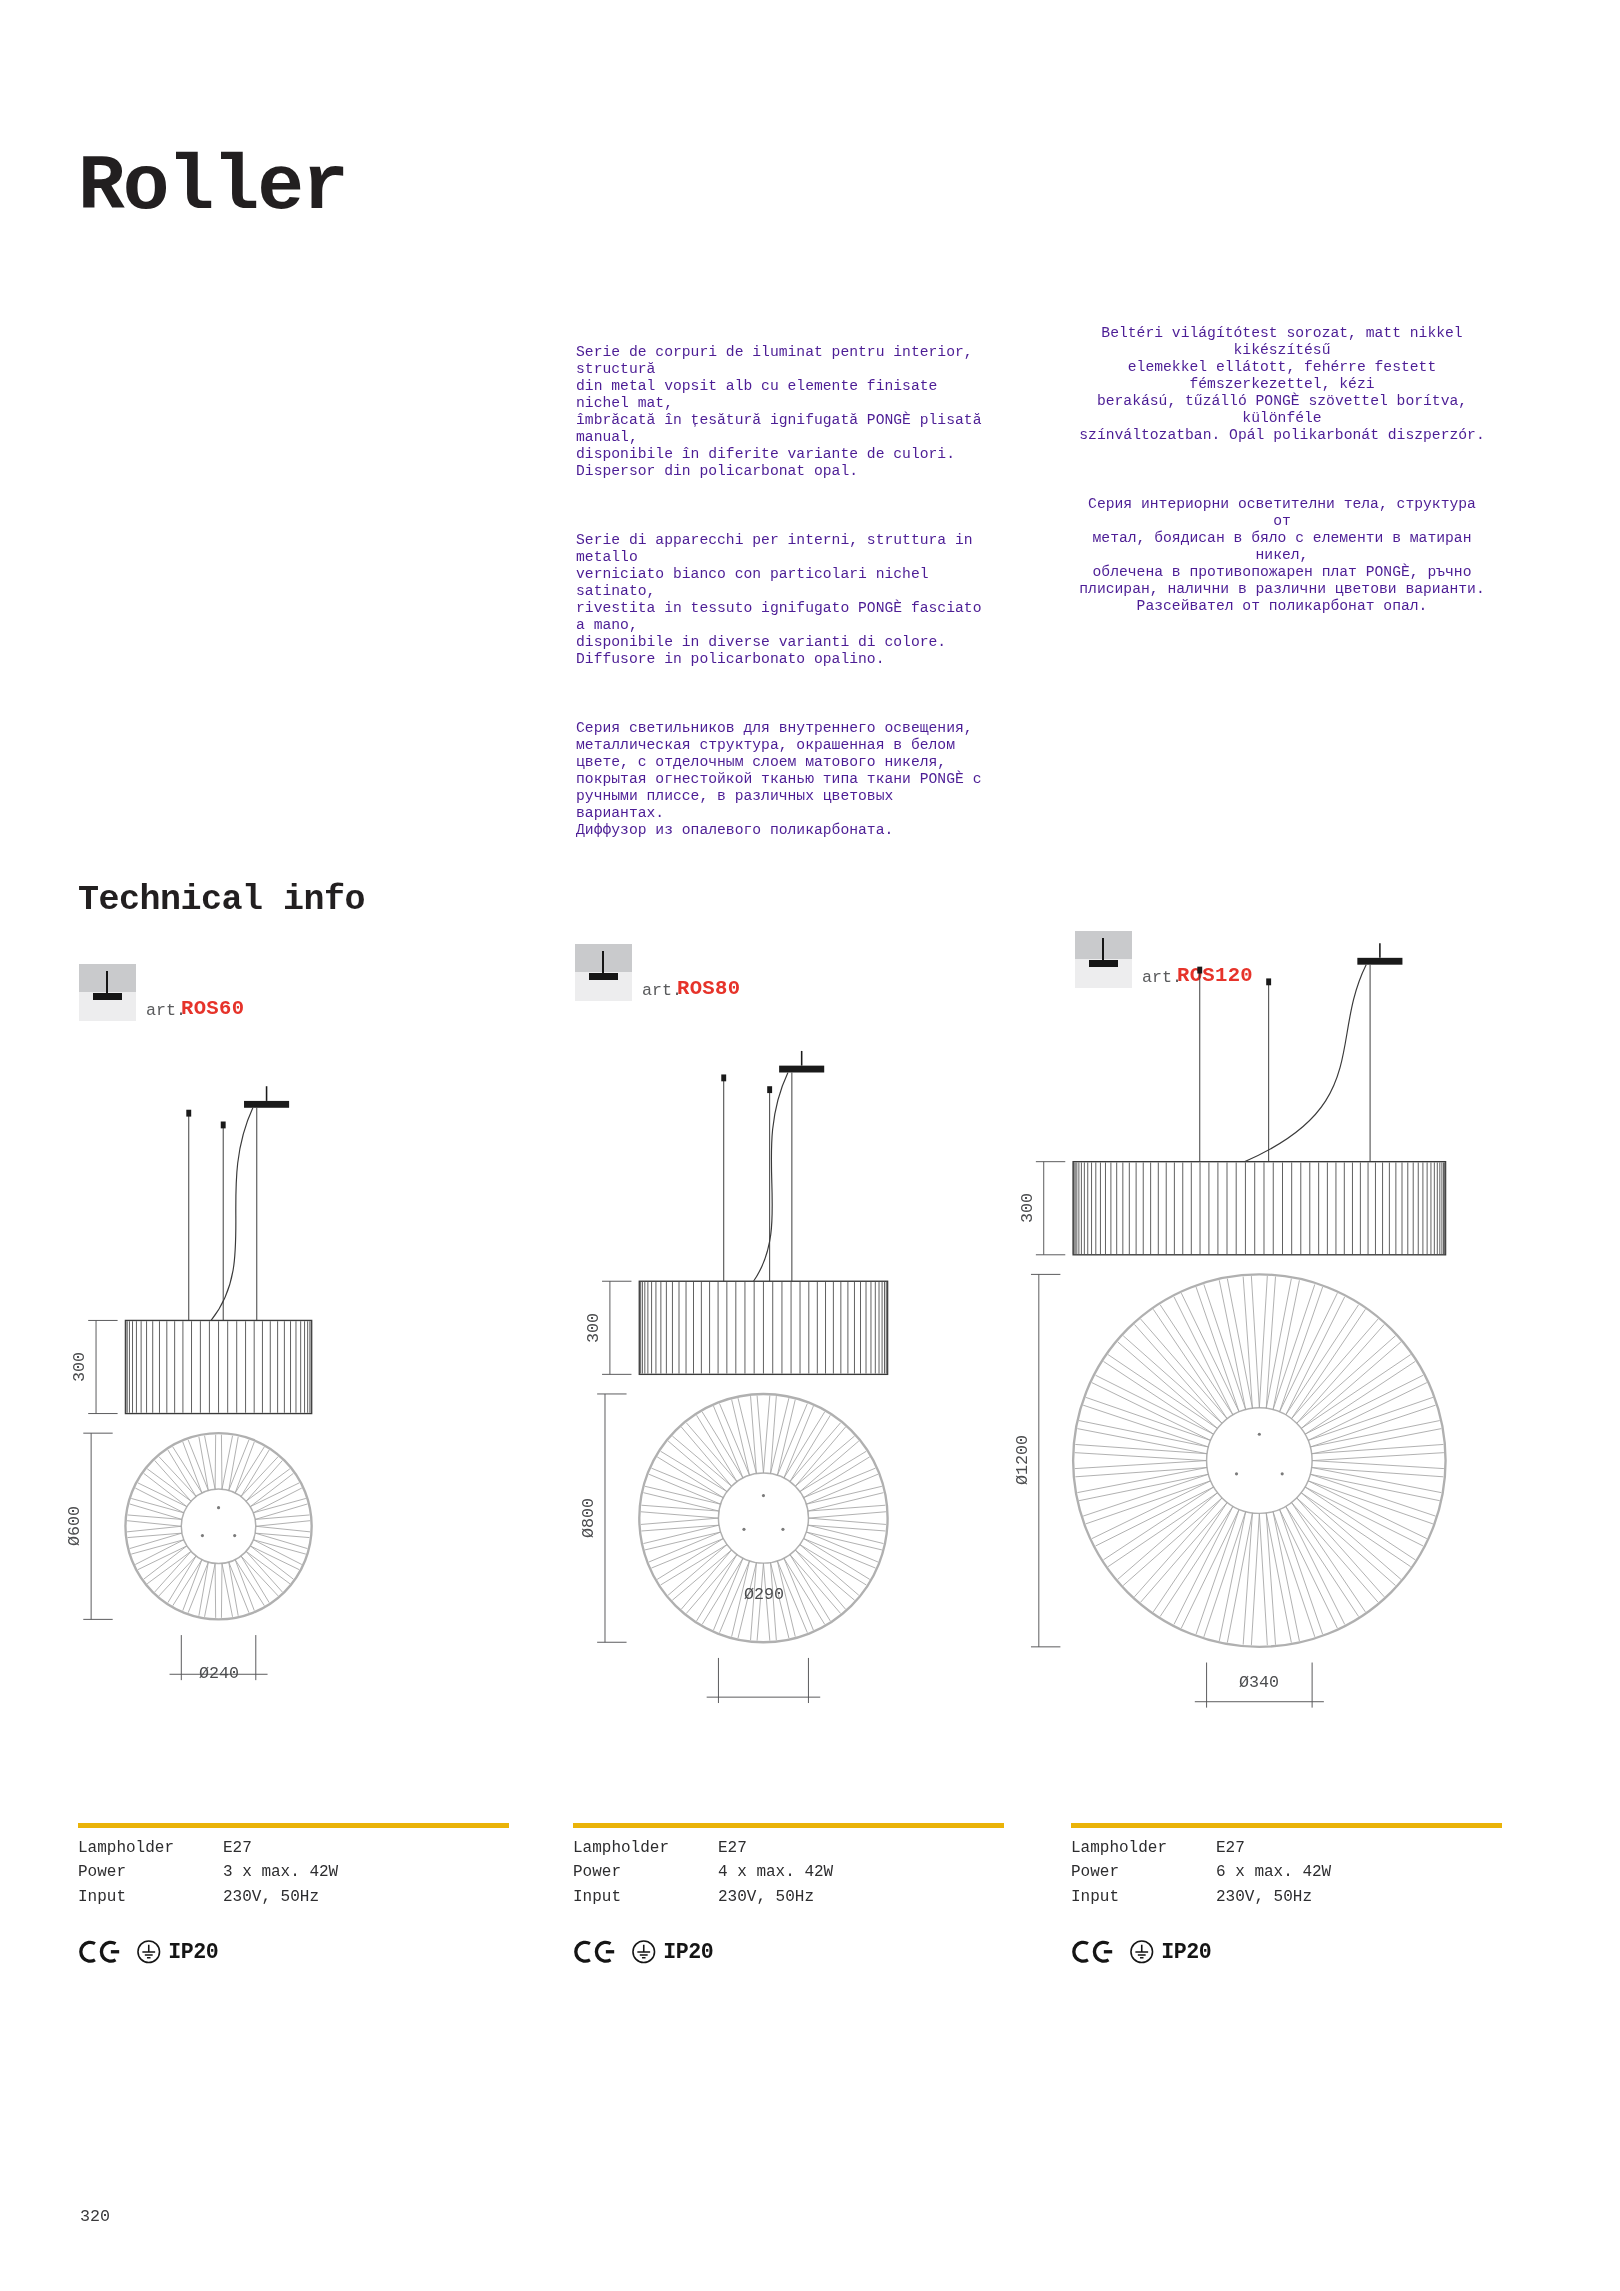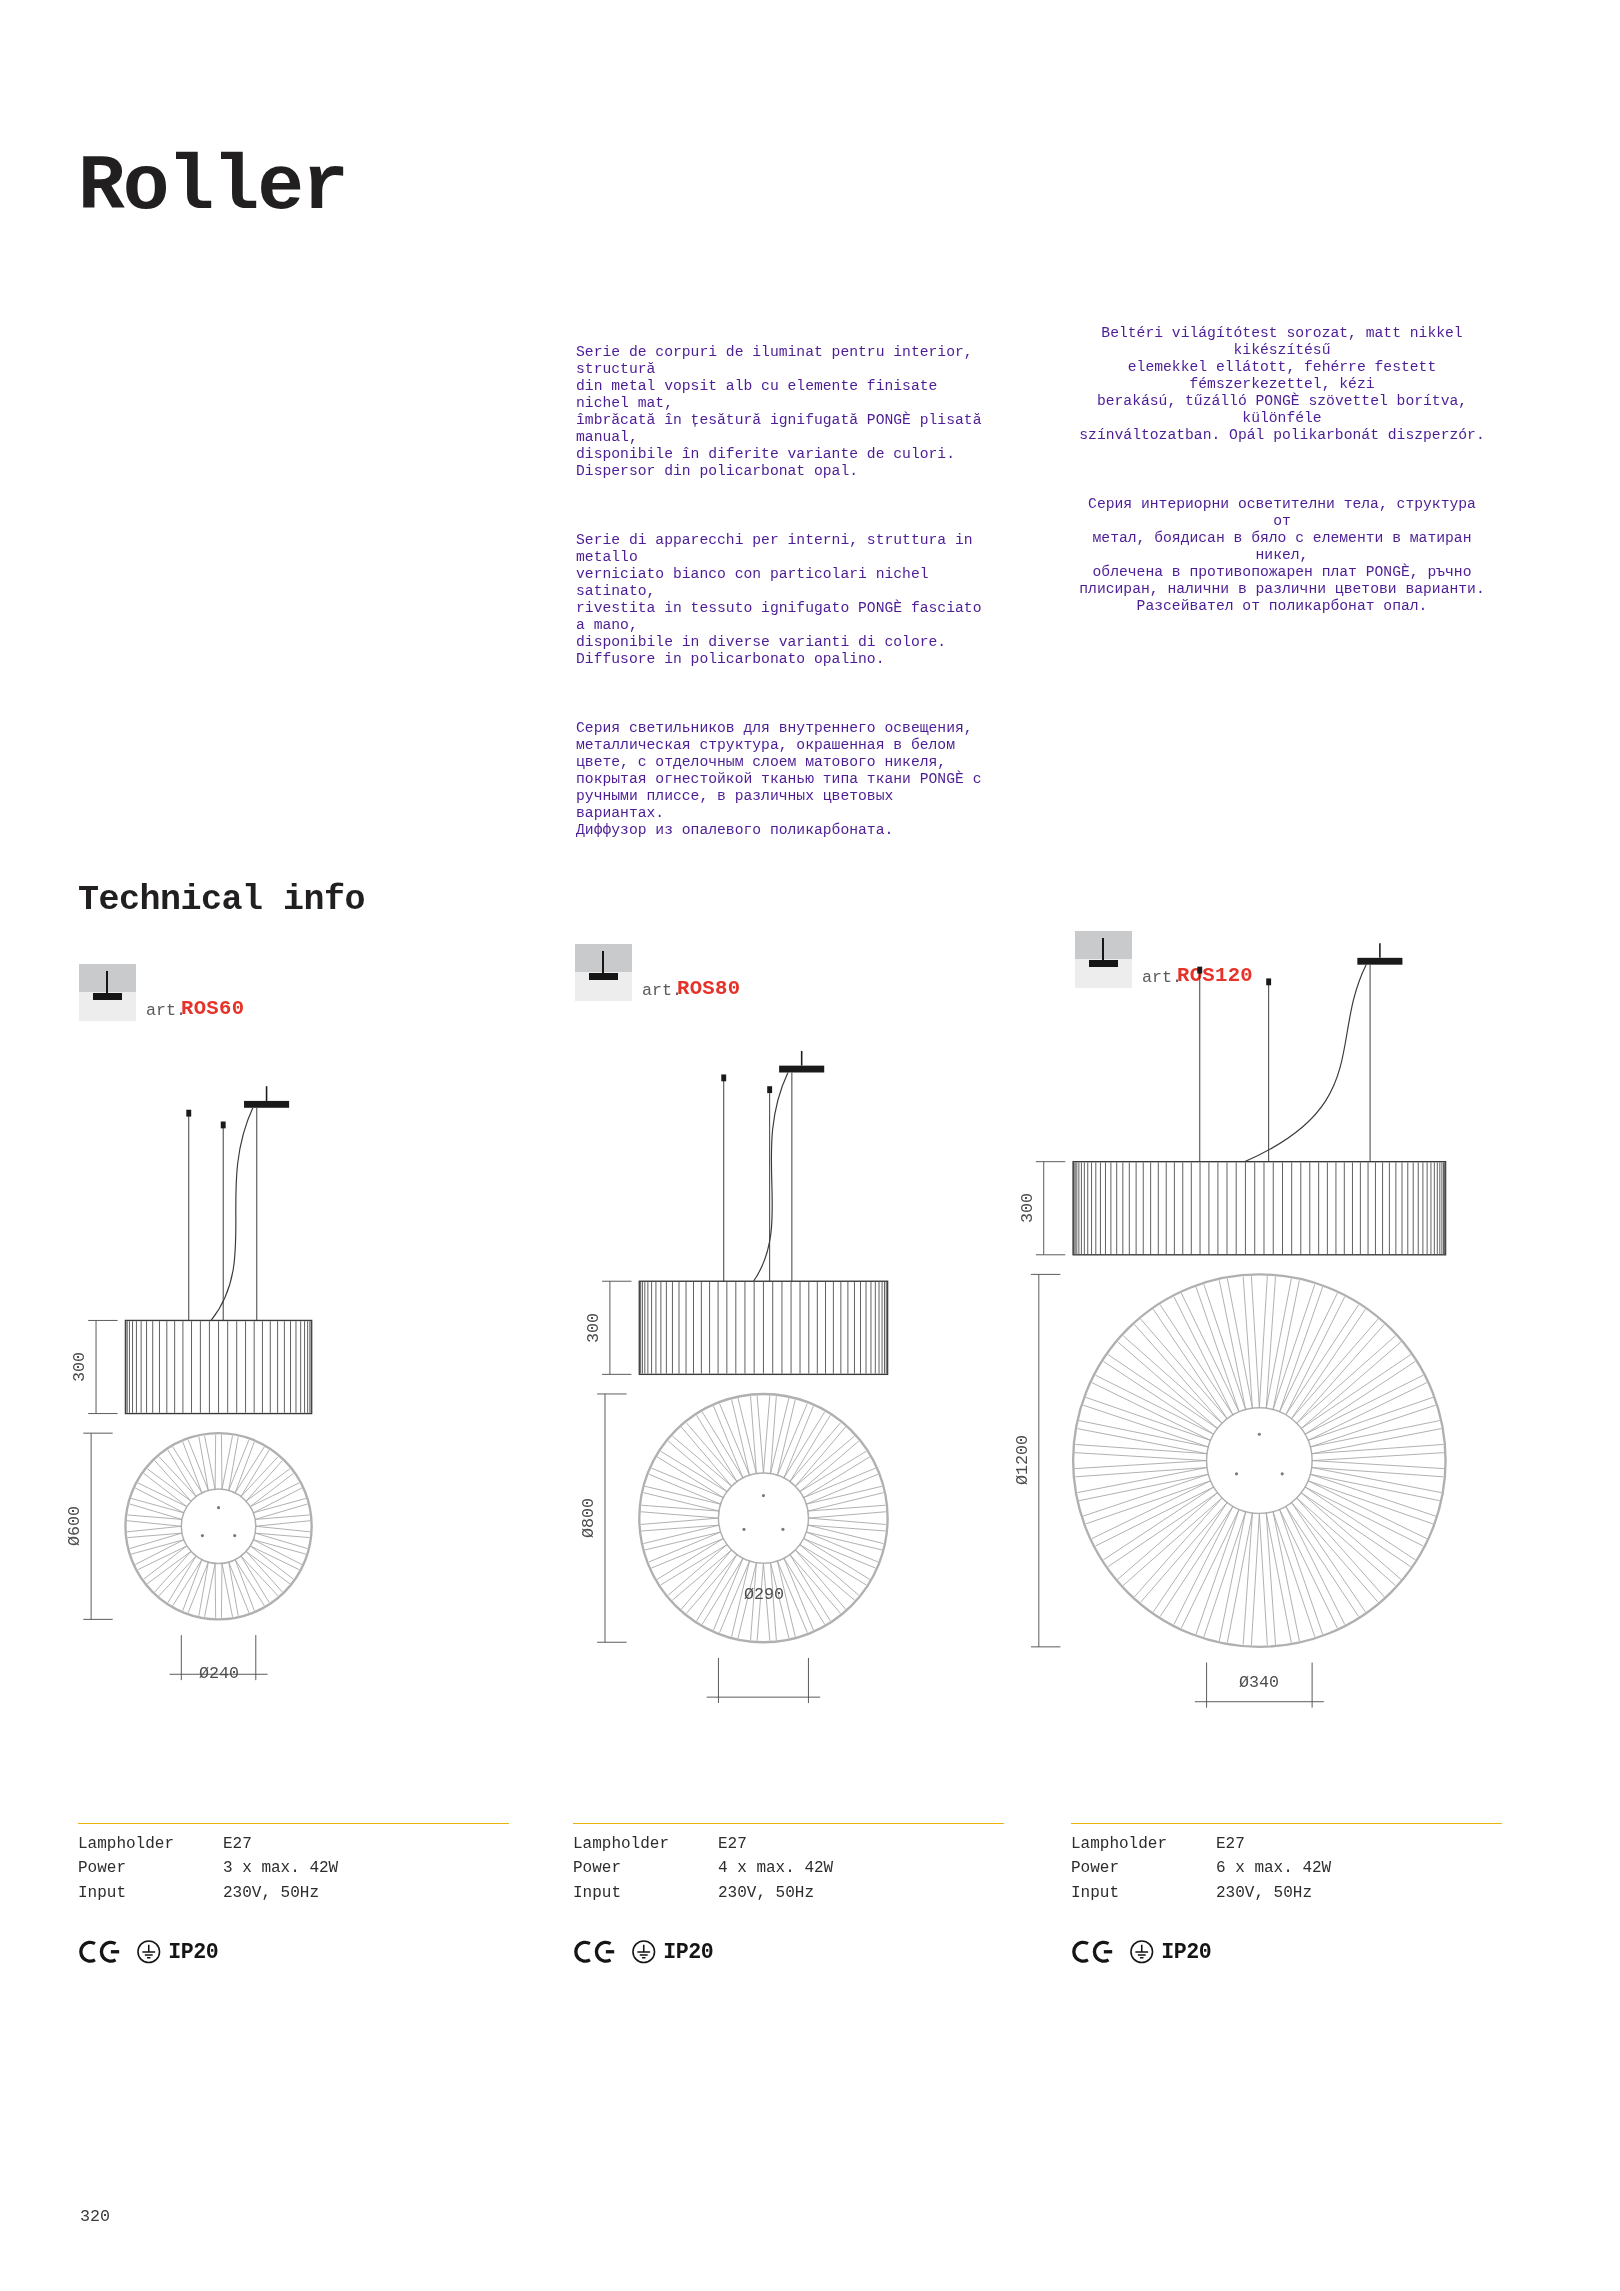--- a/index.html
+++ b/index.html
@@ -24,21 +24,21 @@
   .thumb-bar{position:absolute;left:13.7px;top:29px;width:29px;height:6.9px;background:#151515;}
   .art-label{position:absolute;left:67px;top:37px;font-size:16.7px;color:#5a5b5d;}
   .art-code{position:absolute;left:102px;top:33px;font-size:20.6px;font-weight:700;letter-spacing:0.3px;}
 
   
   .dim{position:absolute;font-size:16.7px;color:#4c4d4f;white-space:nowrap;
        transform:translate(-50%,-50%) rotate(-90deg);}
   .dim.flat{transform:translate(-50%,-50%);}
 
   
-  .specs{width:431px;border-top:1px solid #eab308;padding-top:7.8px;}
+  .specs{width:431px;border-top:5px solid #eab308;padding-top:7.8px;}
   .s0{left:78px;top:1823px;} .s1{left:573px;top:1823px;} .s2{left:1071px;top:1823px;}
   .spec-row{display:flex;font-size:16px;line-height:24.5px;color:#2d2d2f;}
   .spec-label{width:145px;}
   .spec-value{flex:1;}
 
   
   .cert{display:flex;align-items:center;gap:6.9px;height:27.4px;}
   .c0{left:78px;top:1938px;} .c1{left:573px;top:1938px;} .c2{left:1071px;top:1938px;}
   .ip{font-size:21.6px;font-weight:700;color:#151515;letter-spacing:-0.5px;}
 

